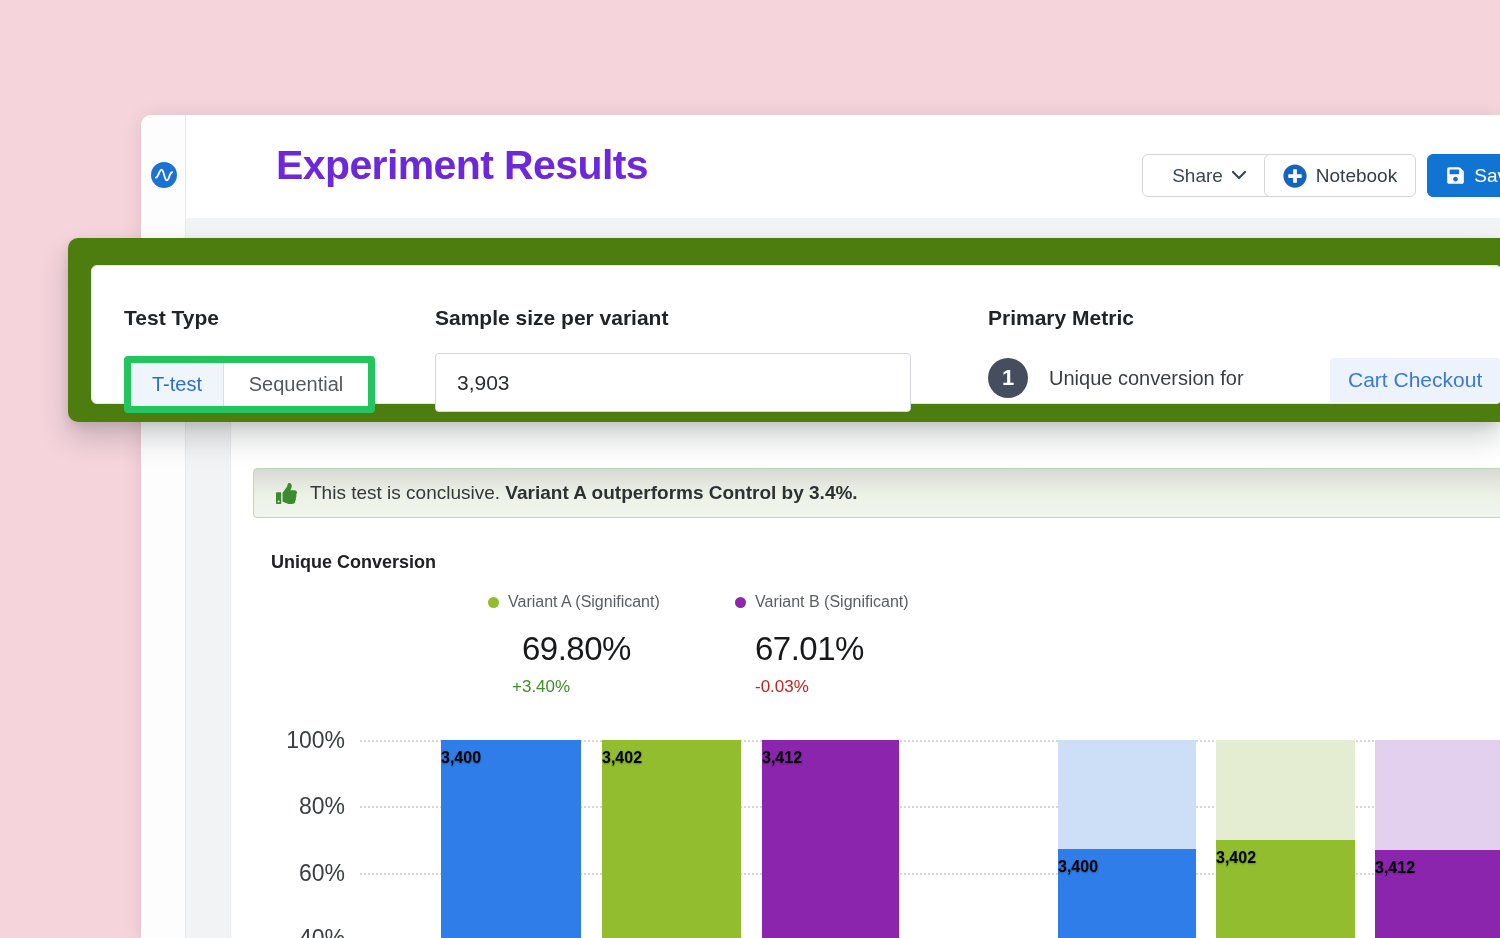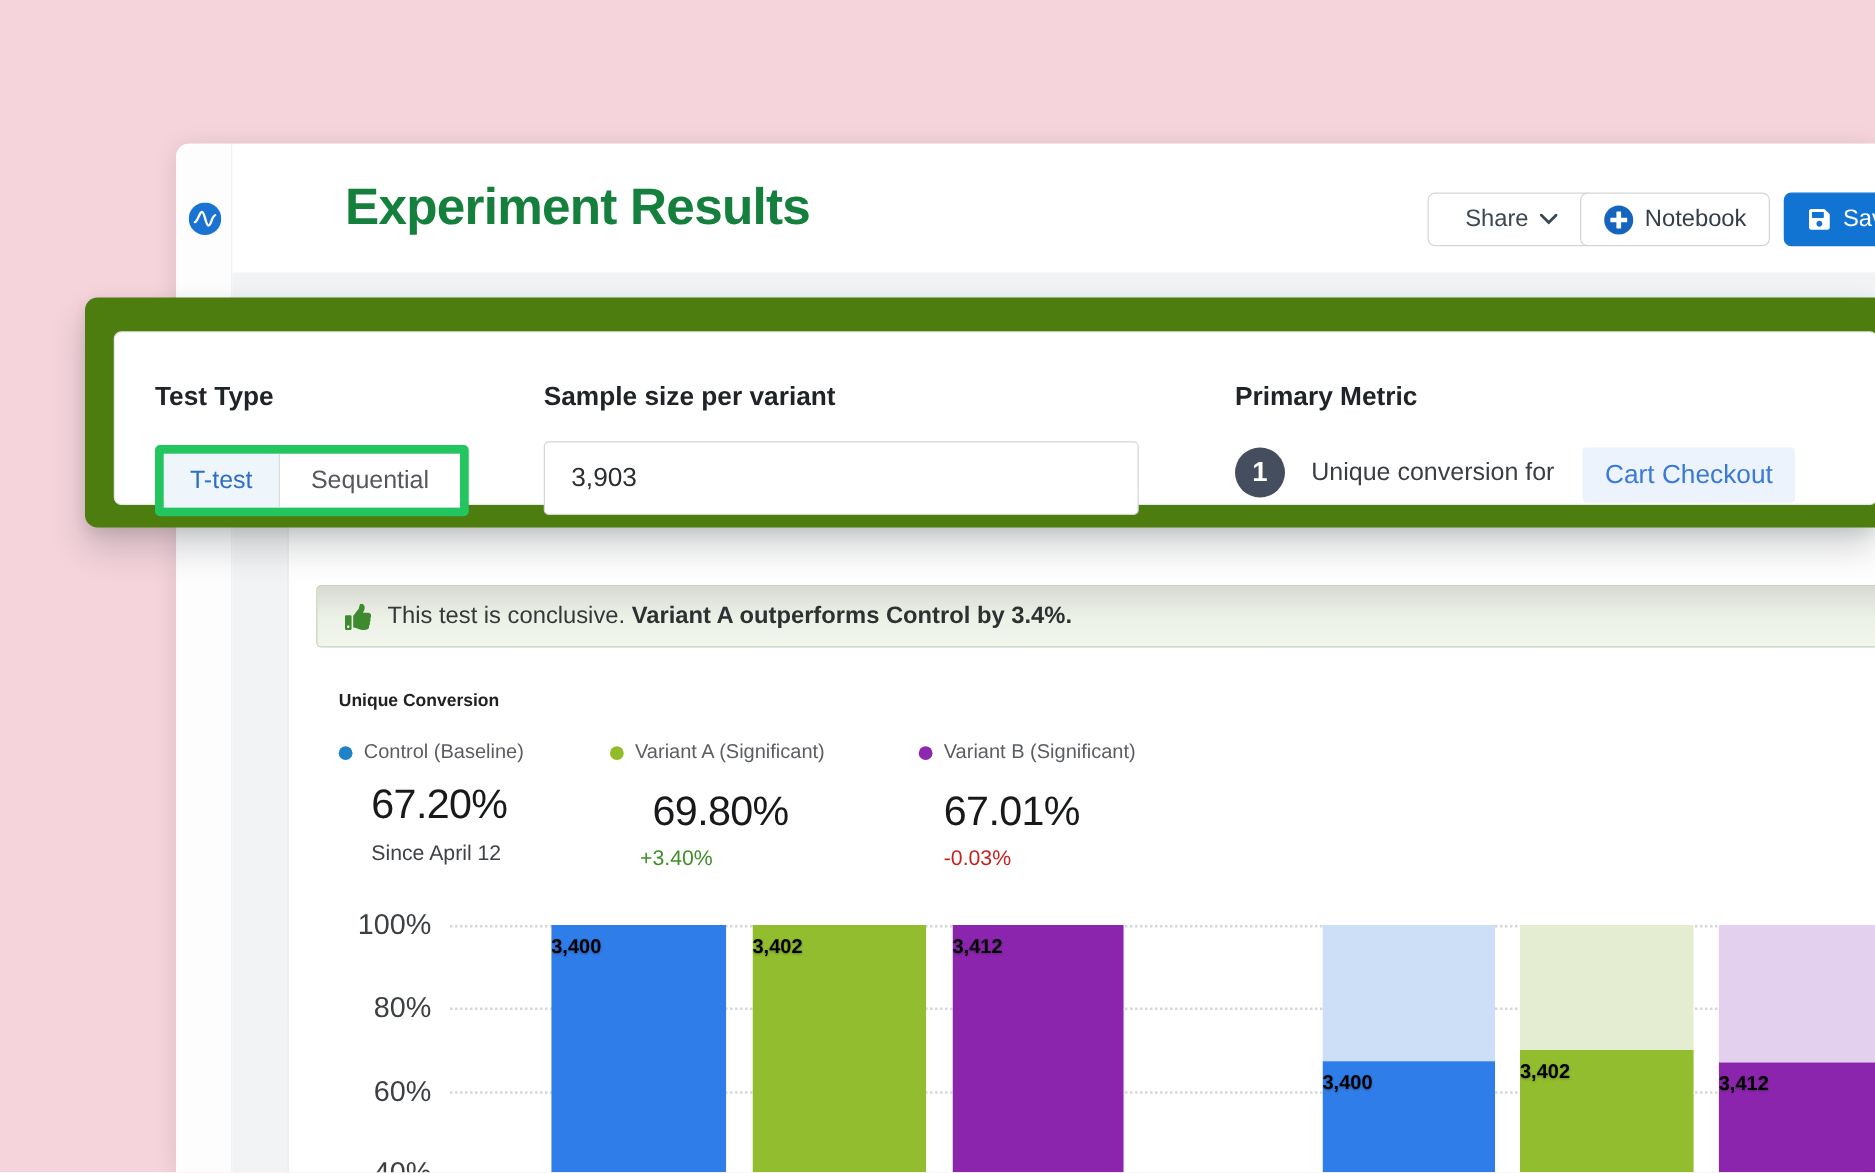--- a/index.html
+++ b/index.html
@@ -9,41 +9,41 @@
 
   
   .app-window { position:absolute; left:141px; top:115px; right:0; bottom:0;
     background:#fff; border-radius:10px 0 0 0; box-shadow:0 2px 20px rgba(0,0,0,.10); }
   .sidebar { position:absolute; left:0; top:0; bottom:0; width:45px; background:#fdfdfe;
     border-right:1px solid #e7e8ea; border-radius:10px 0 0 0; }
   .logo { position:absolute; left:10px; top:47px; width:26px; height:26px; }
 
   .header { position:absolute; left:45px; right:0; top:0; height:103px; background:#fff; }
   .page-title { position:absolute; left:90px; top:27px; font-size:41px; font-weight:700;
-    color:#15803d; letter-spacing:-0.6px; }
+    color:#6d28d9; letter-spacing:-0.6px; }
   .hbtn { position:absolute; top:39px; height:43px; display:flex; align-items:center;
     justify-content:center; gap:9px; font-size:19px; border-radius:6px; cursor:pointer;
     background:#fff; border:1px solid #d3d6d9; }
   .btn-share    { left:956px;  width:134px; color:#3a4754; }
   .btn-notebook { left:1078px; width:152px; color:#333e49; }
   .btn-save     { left:1241px; width:110px; background:#1274d2; border:1px solid #1274d2; color:#fff; }
 
   .content { position:absolute; left:45px; right:0; top:103px; bottom:0; background:#f2f3f4; }
 
   
   .chart-card { position:absolute; left:89px; right:-10px; top:135px; bottom:-10px;
     background:#fff; border:1px solid #e8eaec; border-radius:8px; }
 
   .banner { position:absolute; left:112px; right:-10px; top:353px; height:50px;
     background:linear-gradient(180deg,#d8dad3 0%,#edf2e7 55%,#f1f5ec 100%);
     border:1px solid #c0d4b7; border-radius:4px; display:flex; align-items:center;
     padding-left:22px; gap:13px; font-size:19px; color:#35383a; }
   .banner b { font-weight:700; color:#2e3133; }
 
-  .metric-title { position:absolute; left:130px; top:437px; font-size:14px; font-weight:700; color:#202124; }
+  .metric-title { position:absolute; left:130px; top:437px; font-size:18px; font-weight:700; color:#202124; }
 
   .legend-col { position:absolute; }
   .legend-head { display:flex; align-items:center; gap:9px; font-size:16px; color:#5a5e63; }
   .legend-dot { width:11px; height:11px; border-radius:50%; flex:0 0 auto; }
   .legend-value { font-size:33px; font-weight:500; color:#17191b; letter-spacing:-0.5px; }
   .legend-sub { font-size:17px; }
   .col-0 { left:130px; top:478px; }
   .col-1 { left:347px; top:478px; }
   .col-2 { left:594px; top:478px; }
   .col-0 .legend-value { margin:13px 0 0 26px; }
@@ -82,21 +82,21 @@
   .seg-normal { width:144px; background:#fff; color:#54585d; }
 
   .sample-input { position:absolute; left:343px; top:87px; width:476px; height:59px;
     border:1px solid #d3d6da; border-radius:4px; font-size:21px; color:#2b2e31;
     padding-left:21px; font-family:"Liberation Sans", sans-serif; background:#fff; }
 
   .metric-badge { position:absolute; left:896px; top:92px; width:40px; height:40px;
     border-radius:50%; background:#454e5e; color:#fff; font-size:22px; font-weight:700;
     display:flex; align-items:center; justify-content:center; }
   .metric-desc { position:absolute; left:957px; top:101px; font-size:20px; color:#3a3e43; }
-  .metric-chip { position:absolute; left:1174px; top:92px; height:44px; padding:0 18px;
+  .metric-chip { position:absolute; left:1238px; top:92px; height:44px; padding:0 18px;
     background:#ecf3fc; color:#3b79d7; font-size:21px; border-radius:3px;
     display:flex; align-items:center; cursor:pointer; }
 
   .icon-svg { display:block; }
 </style>
 </head>
 <body>
 
 <div class="page">
 
@@ -143,28 +143,20 @@
         <path fill="#3e8a2e" d="M104 224H24c-13.255 0-24 10.745-24 24v240c0 13.255 10.745 24 24 24h80c13.255 0 24-10.745 24-24V248c0-13.255-10.745-24-24-24zM64 472c-13.255 0-24-10.745-24-24s10.745-24 24-24 24 10.745 24 24-10.745 24-24 24zM384 81.452c0 42.416-25.97 66.208-33.277 94.548h101.723c33.397 0 59.397 27.746 59.553 58.098.084 17.938-7.546 37.249-19.439 49.197l-.11.11c9.836 23.337 8.237 56.037-9.308 79.469 8.681 25.895-.069 57.704-16.382 74.757 4.298 17.598 2.244 32.575-6.148 44.632C440.202 511.587 389.616 512 346.839 512l-2.845-.001c-48.287-.017-87.806-17.598-119.56-31.725-15.957-7.099-36.821-15.887-52.651-16.178-6.54-.12-11.783-5.457-11.783-11.998v-213.77c0-3.2 1.282-6.271 3.558-8.521 39.614-39.144 56.648-80.587 89.117-113.111 14.804-14.832 20.188-37.236 25.393-58.902C282.515 39.293 291.817 0 312 0c24 0 72 8 72 81.452z"></path>
       </svg>
       <span>
         <span>This test is conclusive.</span>
         <b>Variant A outperforms Control by 3.4%.</b>
       </span>
     </div>
 
     <div class="metric-title">Unique Conversion</div>
 
-    <div class="legend-col col-0">
-      <div class="legend-head">
-        <span class="legend-dot" style="background-color: rgb(30, 130, 200);"></span>
-        <span>Control (Baseline)</span>
-      </div>
-      <div class="legend-value">67.20%</div>
-      <div class="legend-sub" style="color: rgb(63, 66, 70);">Since April 12</div>
-    </div>
 
     <div class="legend-col col-1">
       <div class="legend-head">
         <span class="legend-dot" style="background-color: rgb(146, 188, 44);"></span>
         <span>Variant A (Significant)</span>
       </div>
       <div class="legend-value">69.80%</div>
       <div class="legend-sub" style="color: rgb(62, 142, 41);">+3.40%</div>
     </div>
 

